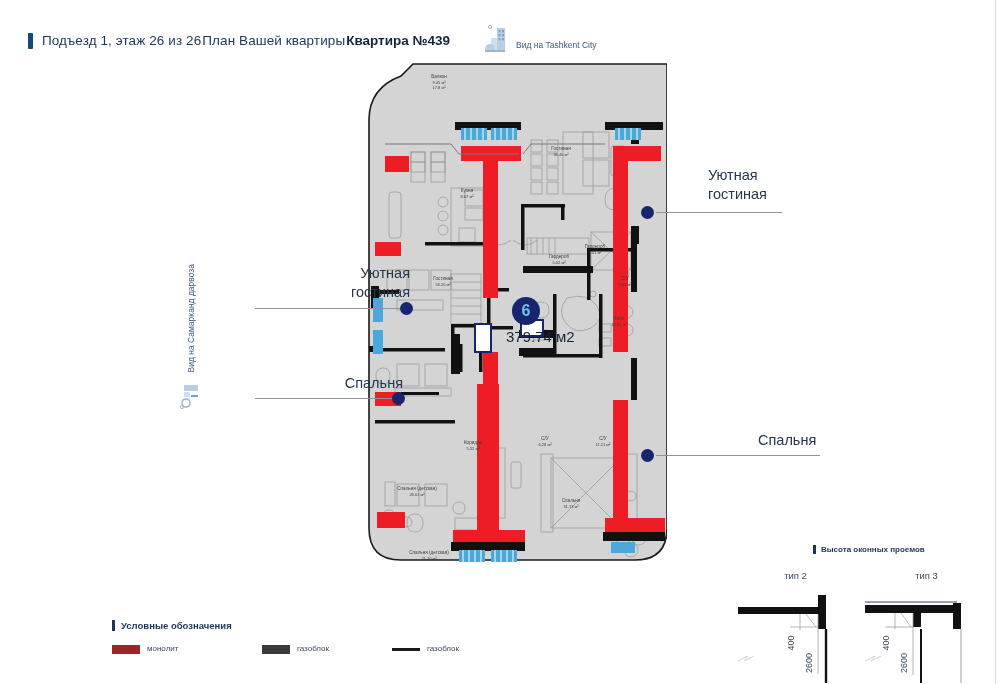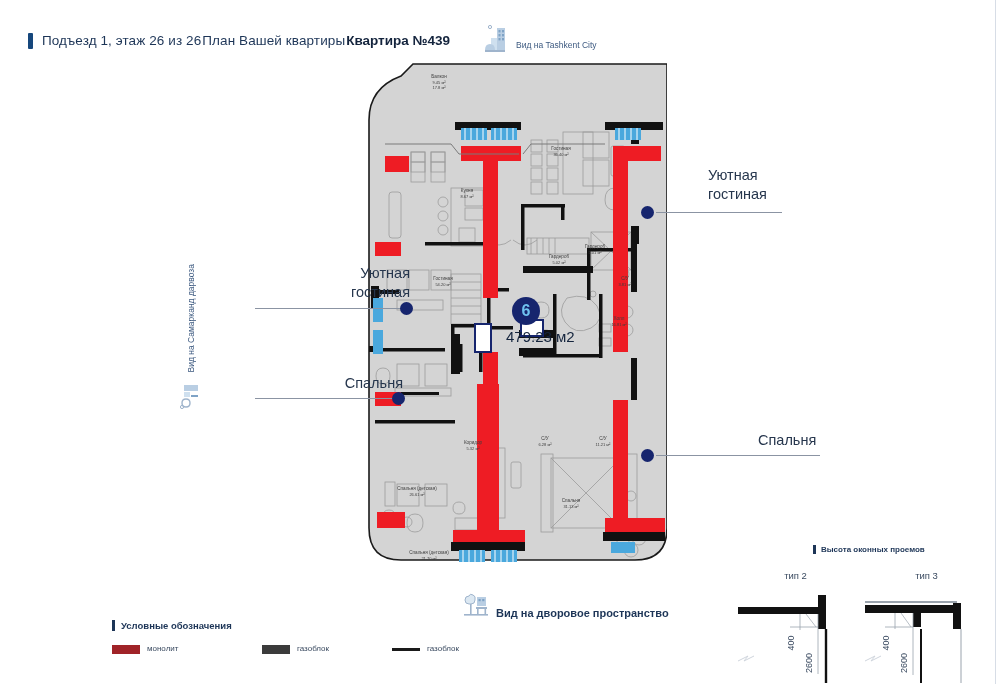--- a/index.html
+++ b/index.html
@@ -94,34 +94,20 @@
       <rect x="18" y="10" width="2" height="2.4" fill="#7fa3c6"></rect>
       <rect x="14.5" y="14" width="2" height="2.4" fill="#7fa3c6"></rect>
       <rect x="18" y="14" width="2" height="2.4" fill="#7fa3c6"></rect>
       <rect x="7" y="14" width="6" height="12" fill="#cfe0ef"></rect>
       <path d="M1 26 q0 -6 5 -6 q5 0 5 6 z" fill="#b9cee3"></path>
       <rect x="1" y="26" width="20" height="2" fill="#9fb4cc"></rect>
     </svg>
     <div class="txt">Вид на Tashkent City</div>
   </div>
 
-  <div class="view-note strong" id="view-bottom">
-    <svg width="28" height="30" viewBox="0 0 28 30">
-      <path d="M7 12 q-4 0 -4 -4 q0 -4 4 -4 q1 -3 4 -1 q3 1 2 5 q0 4 -4 4 z" fill="#dce8f2" stroke="#9fb4cc" stroke-width="1"></path>
-      <rect x="8" y="12" width="1.6" height="10" fill="#9fb4cc"></rect>
-      <rect x="15" y="5" width="9" height="9" fill="#b9cee3"></rect>
-      <rect x="16.5" y="7" width="2.2" height="2.2" fill="#7fa3c6"></rect>
-      <rect x="20.2" y="7" width="2.2" height="2.2" fill="#7fa3c6"></rect>
-      <rect x="14" y="15" width="11" height="2" fill="#9fb4cc"></rect>
-      <rect x="15" y="17" width="1.6" height="5" fill="#9fb4cc"></rect>
-      <rect x="22.5" y="17" width="1.6" height="5" fill="#9fb4cc"></rect>
-      <rect x="2" y="22" width="24" height="1.6" fill="#9fb4cc"></rect>
-    </svg>
-    <div class="txt">Вид на дворовое пространство</div>
-  </div>
 
   <div class="view-note" id="view-left">
     <div class="txt">Вид на Самарканд дарвоза</div>
     <svg width="26" height="28" viewBox="0 0 26 28">
       <circle cx="4" cy="24" r="1.6" fill="none" stroke="#9fb4cc" stroke-width="1"></circle>
       <rect x="6" y="2" width="14" height="6" fill="#b9cee3"></rect>
       <rect x="6" y="9" width="6" height="5" fill="#cfe0ef"></rect>
       <path d="M8 16 q-4 0 -4 4 q0 4 4 4 q4 0 4 -4 q0 -4 -4 -4 z" fill="none" stroke="#9fb4cc" stroke-width="1.4"></path>
       <rect x="13" y="12" width="7" height="2" fill="#7fa3c6"></rect>
     </svg>
@@ -341,21 +327,21 @@
           <text x="216" y="440" font-size="4.6">Спальня</text>
           <text x="216" y="446" font-size="4">31.13 м²</text>
         </g>
       </g>
     </svg>
 
     <div style="position:absolute;left:157px;top:235px;">
       <div style="width:28px;height:28px;border-radius:50%;background:#16256e;display:flex;align-items:center;justify-content:center;">
         <span style="color:#6fc3f0;font-size:16px;font-weight:bold;">6</span>
       </div>
-      <div style="position:absolute;left:-6px;top:31px;font-size:15px;color:#14243d;white-space:nowrap;">479.23 м2</div>
+      <div style="position:absolute;left:-6px;top:31px;font-size:15px;color:#14243d;white-space:nowrap;">379.74 м2</div>
     </div>
   </div>
 
   <div class="callout" id="callout-living-left" style="left:255px;top:308px;width:155px;">
     <div class="label">
       <span>Уютная</span><br><span>гостиная</span>
     </div>
     <div class="lead" style="left:0;top:0;width:148px;"></div>
     <div class="dot" style="left:145px;top:-6px;"></div>
   </div>

